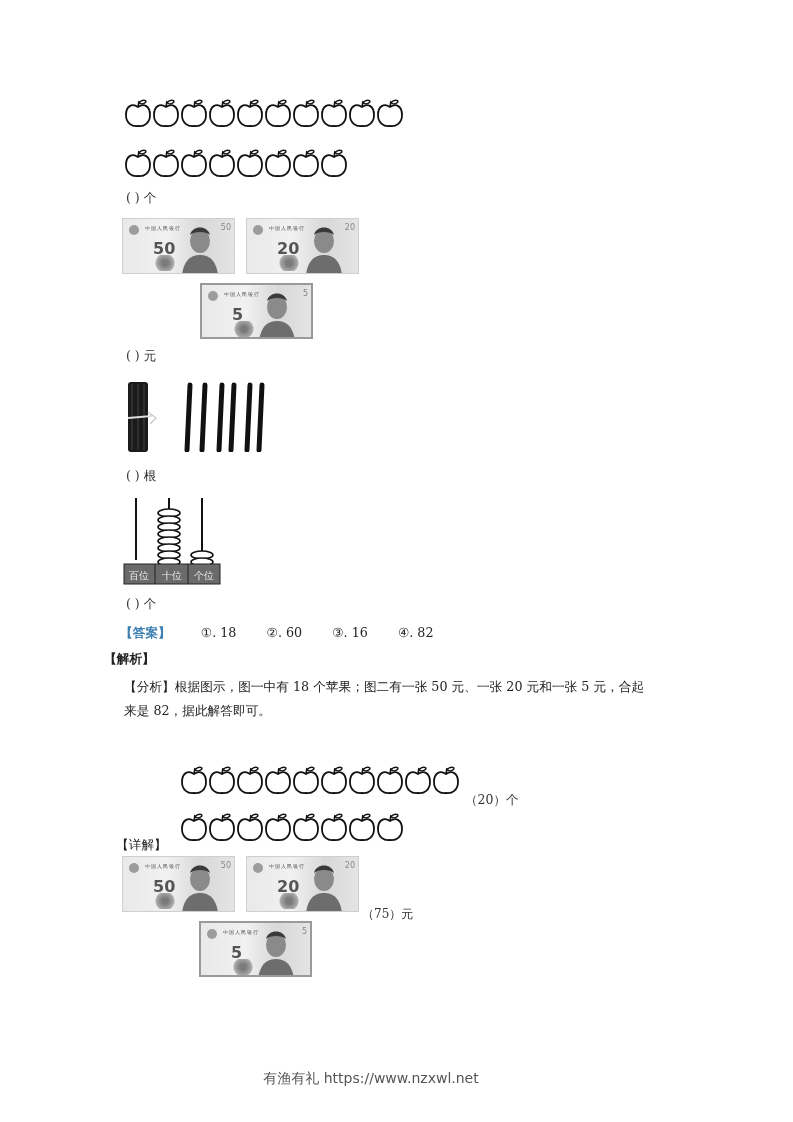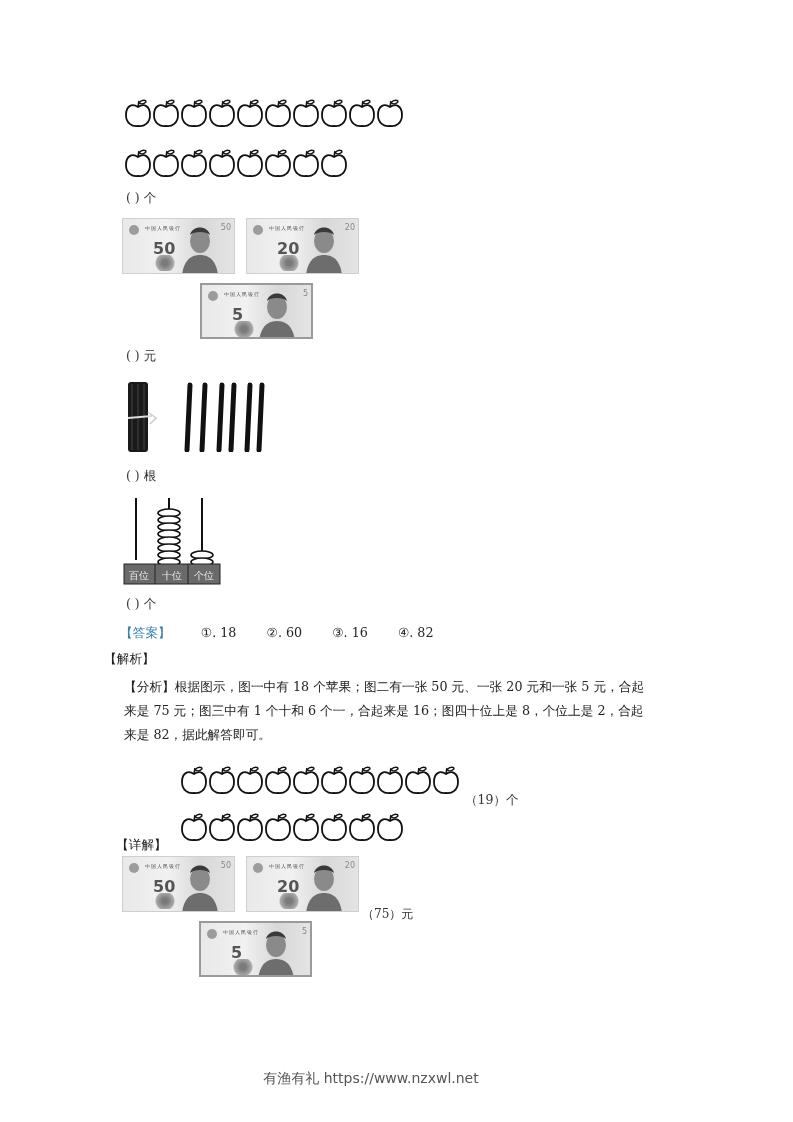--- a/index.html
+++ b/index.html
@@ -3,21 +3,21 @@
 <meta charset="utf-8">
 <style>
   html,body{margin:0;padding:0;background:#fff;}
   body{width:793px;height:1122px;position:relative;overflow:hidden;
        font-family:"DejaVu Serif","Liberation Serif",serif;color:#222;font-size:13px;}
   .abs{position:absolute;}
   .apple-row{display:flex;gap:0px;}
   .apple{width:28px;height:30px;}
   .paren{font-size:12.5px;color:#333;letter-spacing:0;}
   .note{font-size:12.5px;color:#333;}
-  .blue{color:#3b7fb0;}
+  .blue{color:#3b7fb0;font-weight:bold;}
   .text{font-size:12.7px;line-height:24px;color:#222;}
   .bill{position:absolute;background:linear-gradient(90deg,#e9e9e9 0%,#f1f1f1 40%,#d8d8d8 70%,#e4e4e4 100%);
         border:1px solid #cfcfcf;overflow:hidden;}
   .bill.framed{border:2px solid #9a9a9a;}
   .bill .emblem{position:absolute;left:6px;top:6px;width:10px;height:10px;border-radius:50%;background:#9c9c9c;}
   .bill .hdr{position:absolute;left:22px;top:6px;font-size:5px;color:#555;letter-spacing:1px;}
   .bill .num{position:absolute;left:30px;top:20px;font-family:"DejaVu Sans","Liberation Sans",sans-serif;font-weight:bold;color:#555;font-size:16px;}
   .bill .flower{position:absolute;left:30px;top:36px;width:24px;height:16px;background:radial-gradient(circle,#7a7a7a 20%,#aaa 60%,transparent 70%);}
   .bill .face{position:absolute;right:14px;top:4px;width:40px;height:52px;}
   .bill .corner{position:absolute;right:3px;top:4px;font-size:8px;color:#888;font-family:"DejaVu Sans",sans-serif;}
@@ -199,21 +199,20 @@
   <span>②. 60</span>
   <span style="display:inline-block;width:22px"></span>
   <span>③. 16</span>
   <span style="display:inline-block;width:22px"></span>
   <span>④. 82</span>
 </div>
 <div class="abs text blue" style="left:104px;top:647px;">【解析】</div>
 
 <div class="abs text" style="left:124px;top:675px;width:570px;">
   <div style="white-space:nowrap;"><b style="font-weight:normal">【分析】</b><span>根据图示，图一中有 18 个苹果；图二有一张 50 元、一张 20 元和一张 5 元，合起</span></div>
-  <div style="white-space:nowrap;">来是 75 元；图三中有 1 个十和 6 个一，合起来是 16；图四十位上是 8，个位上是 2，合起</div>
   <div style="white-space:nowrap;">来是 82，据此解答即可。</div>
 </div>
 
 <div class="abs apple-row" style="left:180px;top:765px;" id="d1r1">
     <svg class="apple" viewBox="0 0 28 30">
       <use href="#apple"></use>
     </svg>
     <svg class="apple" viewBox="0 0 28 30">
       <use href="#apple"></use>
     </svg>
@@ -236,21 +235,21 @@
       <use href="#apple"></use>
     </svg>
     <svg class="apple" viewBox="0 0 28 30">
       <use href="#apple"></use>
     </svg>
     <svg class="apple" viewBox="0 0 28 30">
       <use href="#apple"></use>
     </svg>
   </div>
 <div class="abs text" style="left:116px;top:790px;margin-top:43px;">【详解】</div>
-<div class="abs note" style="left:465px;top:792px;">（19）个</div>
+<div class="abs note" style="left:465px;top:792px;">（20）个</div>
 <div class="abs apple-row" style="left:180px;top:812px;" id="d1r2">
     <svg class="apple" viewBox="0 0 28 30">
       <use href="#apple"></use>
     </svg>
     <svg class="apple" viewBox="0 0 28 30">
       <use href="#apple"></use>
     </svg>
     <svg class="apple" viewBox="0 0 28 30">
       <use href="#apple"></use>
     </svg>

